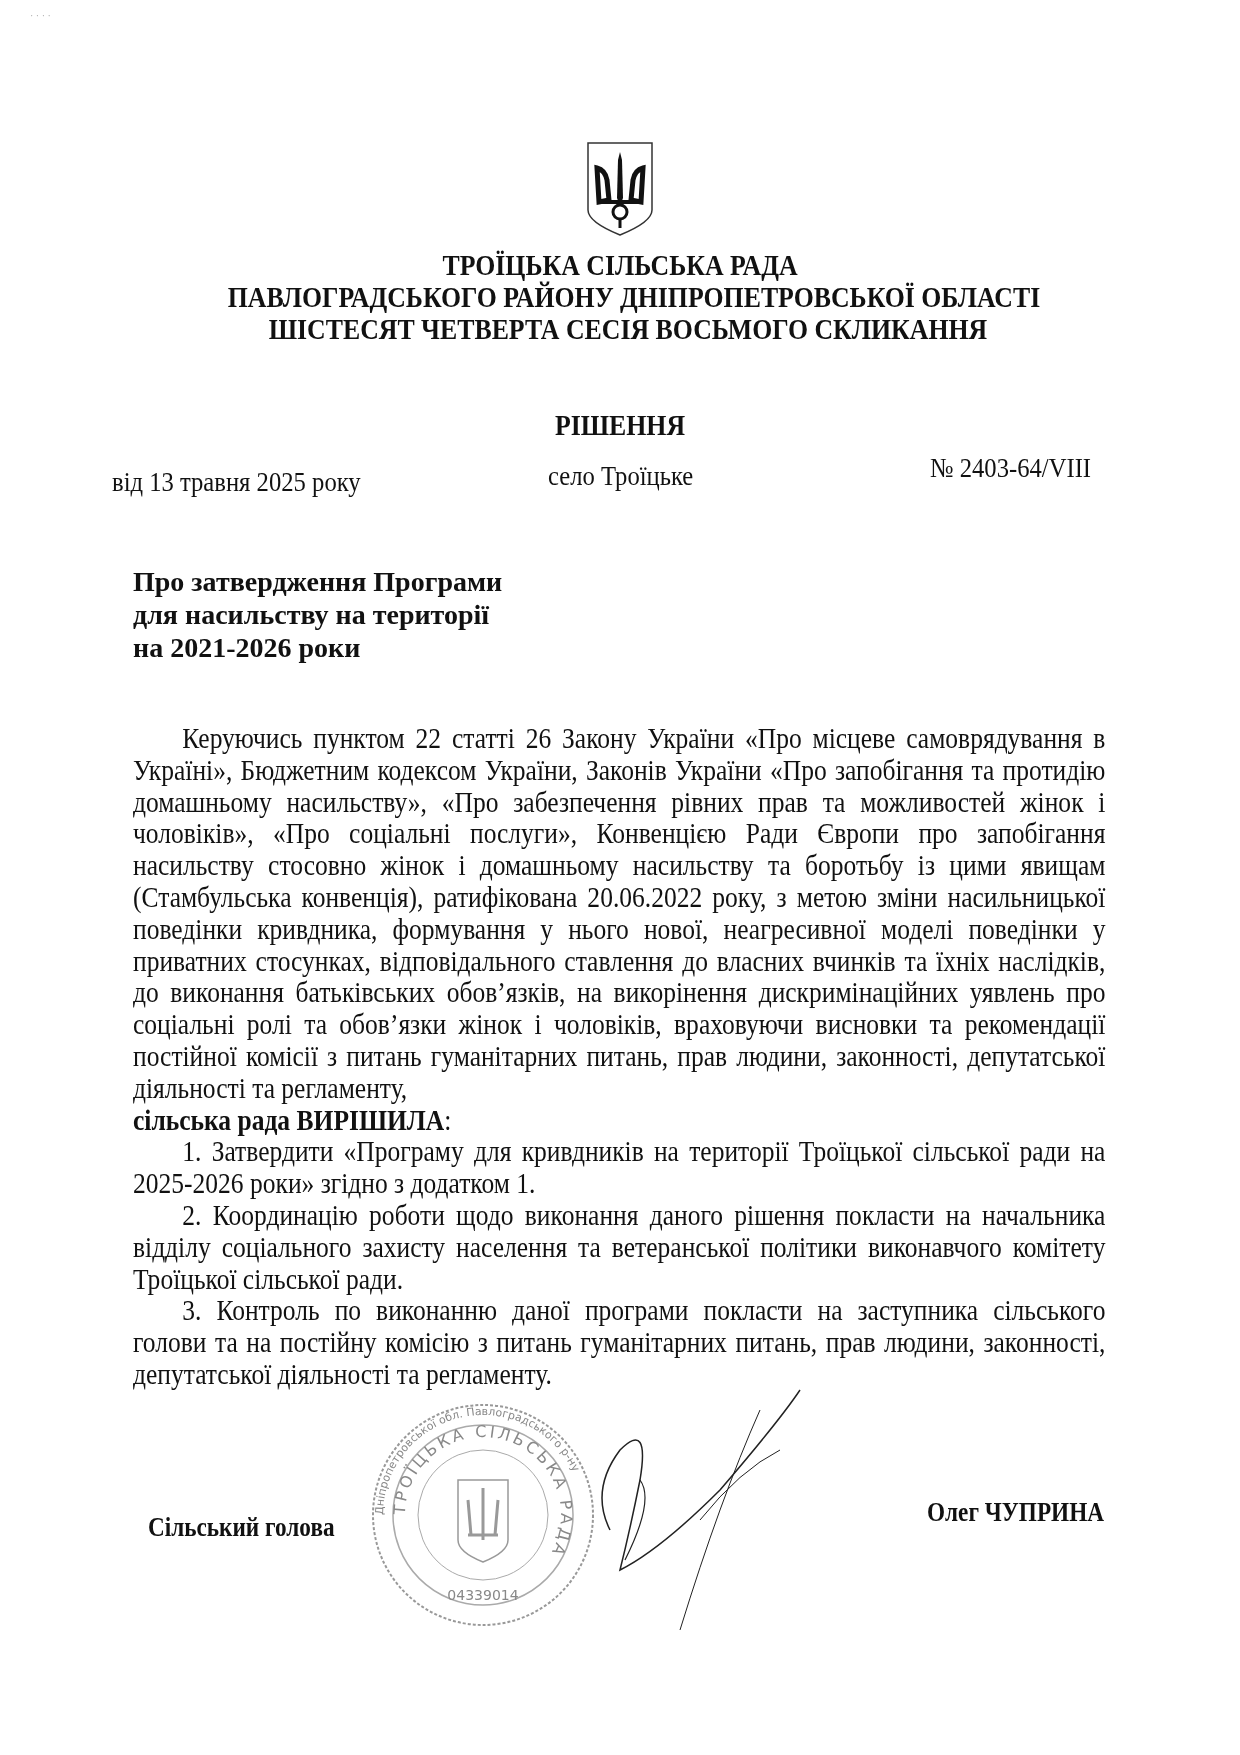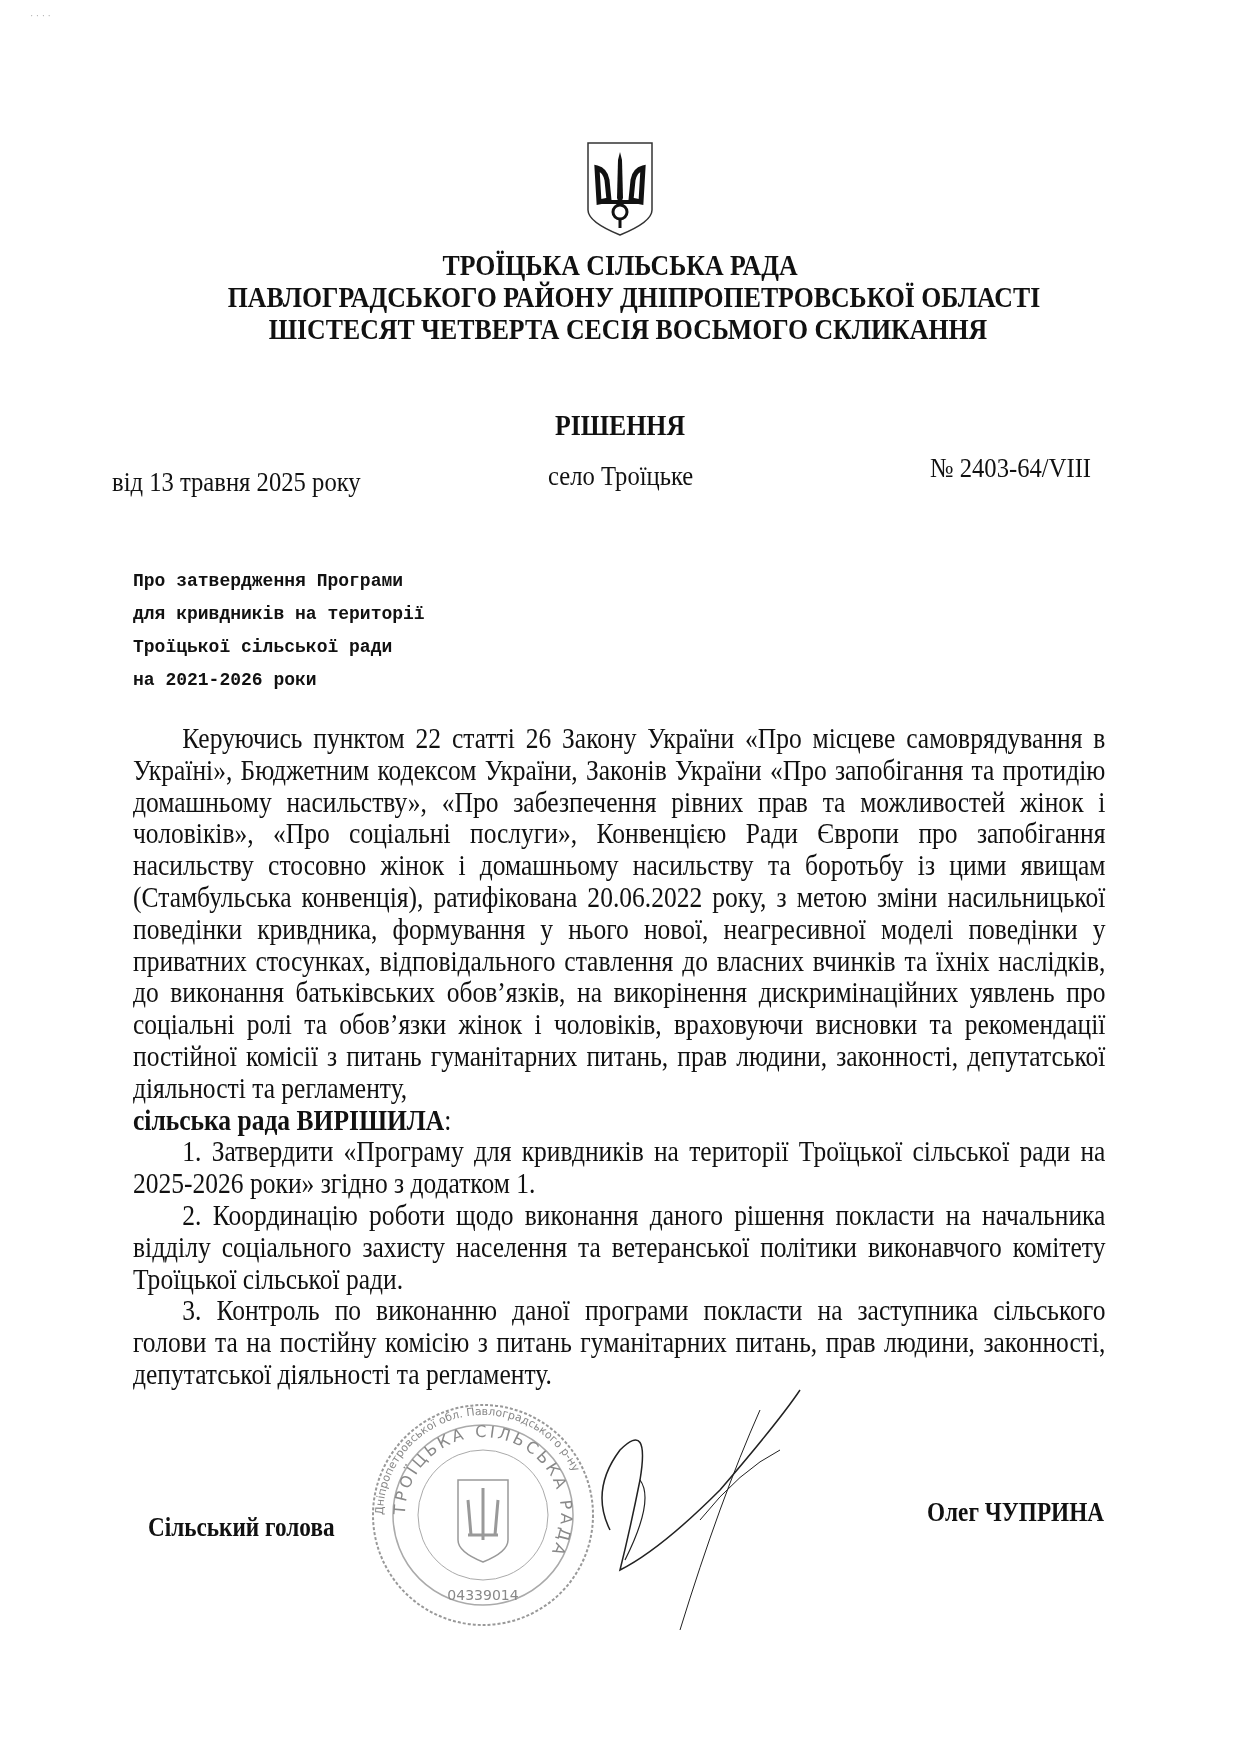--- a/index.html
+++ b/index.html
@@ -12,21 +12,21 @@
   .hdr1 { top: 248px; }
   .hdr2 { top: 280px; left: 14px; }
   .hdr3 { top: 312px; left: 8px; }
   .title { position: absolute; top: 408px; left: 0; width: 1240px; text-align: center;
            font-weight: bold; font-size: 30px; transform: scaleX(0.86); }
   .meta { position: absolute; top: 460px; font-size: 28px; transform: scaleX(0.88); transform-origin: left; }
   .meta-date { left: 112px; top: 466px; }
   .meta-place { left: 548px; }
   .meta-num { left: 930px; top: 452px; }
   .subject { position: absolute; left: 133px; top: 565px; font-weight: bold;
-             font-size: 18px; line-height: 33px; font-family: Liberation Mono, monospace; }
+             font-size: 28px; line-height: 33px; }
   .body { position: absolute; left: 133px; top: 723px; width: 972px; font-size: 29px;
           line-height: 31.8px; text-align: justify; transform: scaleX(0.88); transform-origin: left top; width: 1105px; }
   .body p { margin: 0; }
   .indent { text-indent: 56px; }
   .bold { font-weight: bold; }
   .sig { position: absolute; top: 1495px; font-weight: bold; font-size: 27px; transform: scaleX(0.86); transform-origin: left; }
   .sig-title { left: 148px; top: 1512px; }
   .sig-name { left: 927px; top: 1497px; }
   .stamp { position: absolute; left: 368px; top: 1400px; width: 230px; height: 230px; }
   .signature { position: absolute; left: 580px; top: 1380px; width: 340px; height: 300px; }
@@ -54,22 +54,21 @@
   <div class="hdr hdr3">ШІСТЕСЯТ ЧЕТВЕРТА  СЕСІЯ  ВОСЬМОГО СКЛИКАННЯ</div>
 
   <div class="title">РІШЕННЯ</div>
 
   <div class="meta meta-date">від   13 травня 2025 року</div>
   <div class="meta meta-place">село Троїцьке</div>
   <div class="meta meta-num">№ 2403-64/VIII</div>
 
   <div class="subject">
     <div>Про затвердження  Програми</div>
-    <div>для кривдників на території</div>
-    <div>Троїцької сільської ради</div>
+    <div>для насильству на території</div>
     <div>на 2021-2026 роки</div>
   </div>
 
   <div class="body">
     <p class="indent">Керуючись пунктом 22 статті 26 Закону України «Про місцеве самоврядування в Україні», Бюджетним кодексом України, Законів України «Про запобігання та протидію домашньому насильству», «Про забезпечення рівних прав та можливостей жінок і чоловіків», «Про соціальні послуги», Конвенцією Ради Європи про запобігання насильству стосовно жінок і домашньому насильству та боротьбу із цими явищам (Стамбульська конвенція), ратифікована 20.06.2022 року,  з метою зміни насильницької поведінки кривдника, формування у нього нової, неагресивної моделі поведінки у приватних стосунках, відповідального ставлення до власних вчинків та їхніх наслідків, до виконання батьківських обов’язків, на викорінення дискримінаційних уявлень про соціальні ролі та обов’язки жінок і чоловіків, враховуючи висновки та рекомендації  постійної комісії  з питань гуманітарних питань, прав людини, законності, депутатської діяльності та регламенту,</p>
     <p><span class="bold">сільська рада ВИРІШИЛА</span><span>:</span></p>
     <p class="indent">1. Затвердити «Програму для кривдників на території Троїцької сільської ради на 2025-2026 роки» згідно з додатком 1.</p>
     <p class="indent">2. Координацію роботи щодо виконання даного рішення покласти на начальника відділу соціального захисту населення та ветеранської політики виконавчого комітету Троїцької сільської ради.</p>
     <p class="indent">3. Контроль по виконанню даної програми  покласти на заступника сільського голови та на постійну комісію з питань гуманітарних питань, прав людини, законності, депутатської діяльності та регламенту.</p>
   </div>

